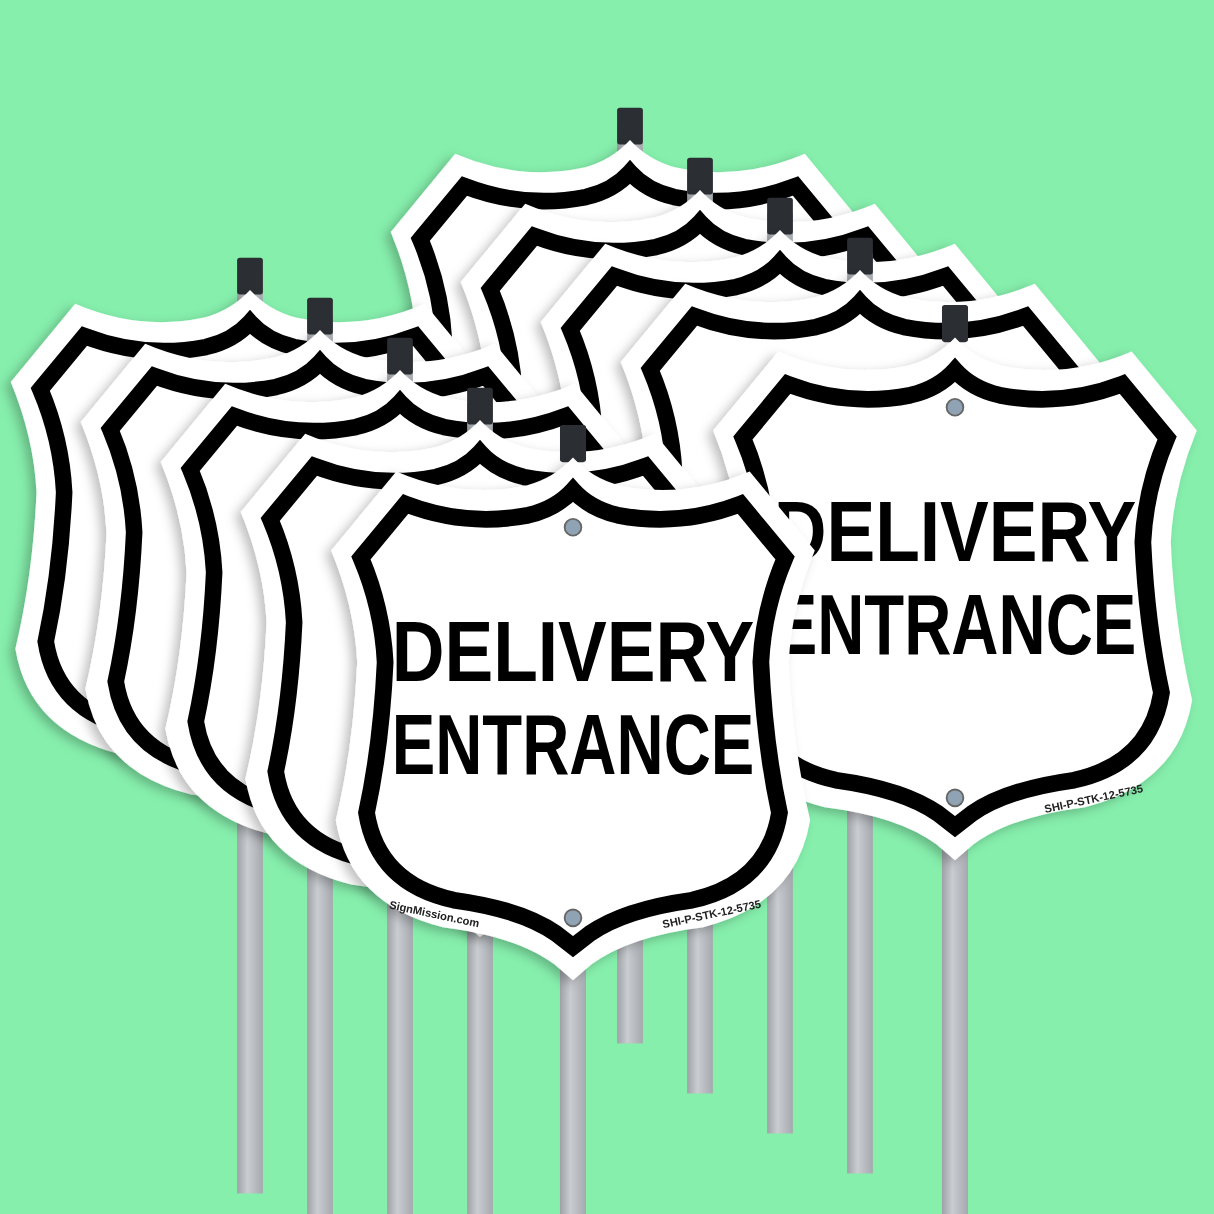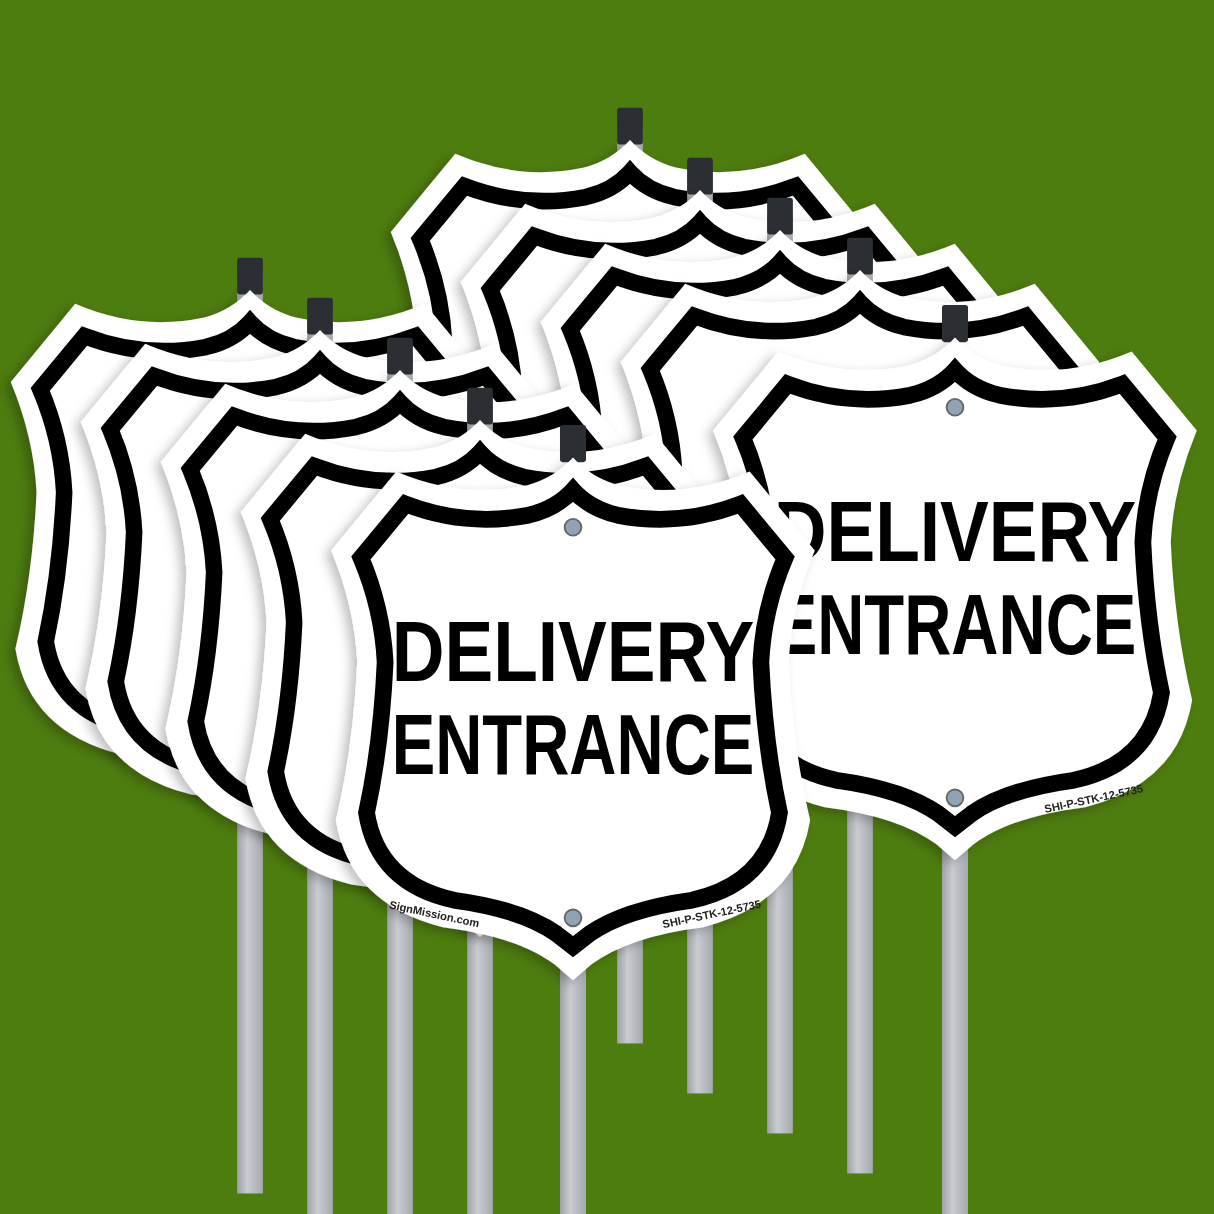--- a/index.html
+++ b/index.html
@@ -1,16 +1,16 @@
 <!DOCTYPE html>
 <html><head>
   <meta charset="utf-8">
   <style>
     html,body{margin:0;padding:0;background:#ffffff;}
-    #stage{position:relative;width:1214px;height:1214px;overflow:hidden;background:#4d7c0f;}
+    #stage{position:relative;width:1214px;height:1214px;overflow:hidden;background:#86efac;}
     #stage svg{position:absolute;left:0;top:0;}
     .sign-text{font-family:"Liberation Sans",sans-serif;font-weight:bold;fill:#000;}
     .small-text{font-family:"Liberation Sans",sans-serif;font-weight:bold;fill:#222;}
   </style>
 </head>
 <body>
 
 <div id="stage">
 <svg width="1214" height="1214" viewBox="0 0 1214 1214" xmlns="http://www.w3.org/2000/svg">
   <defs>

